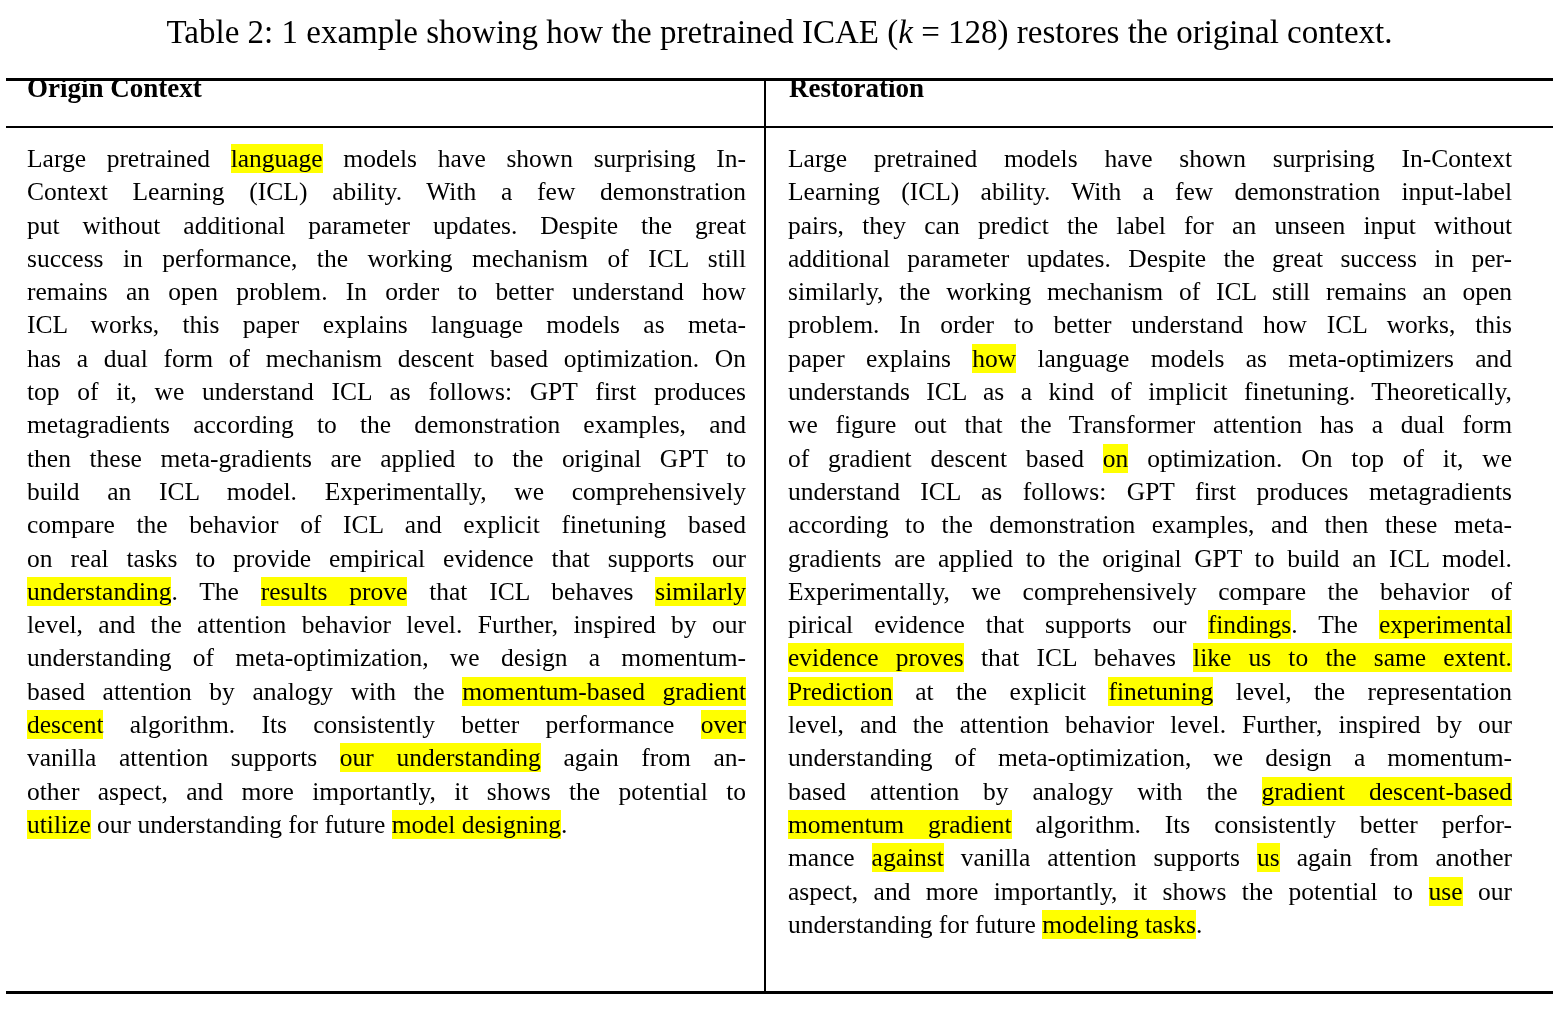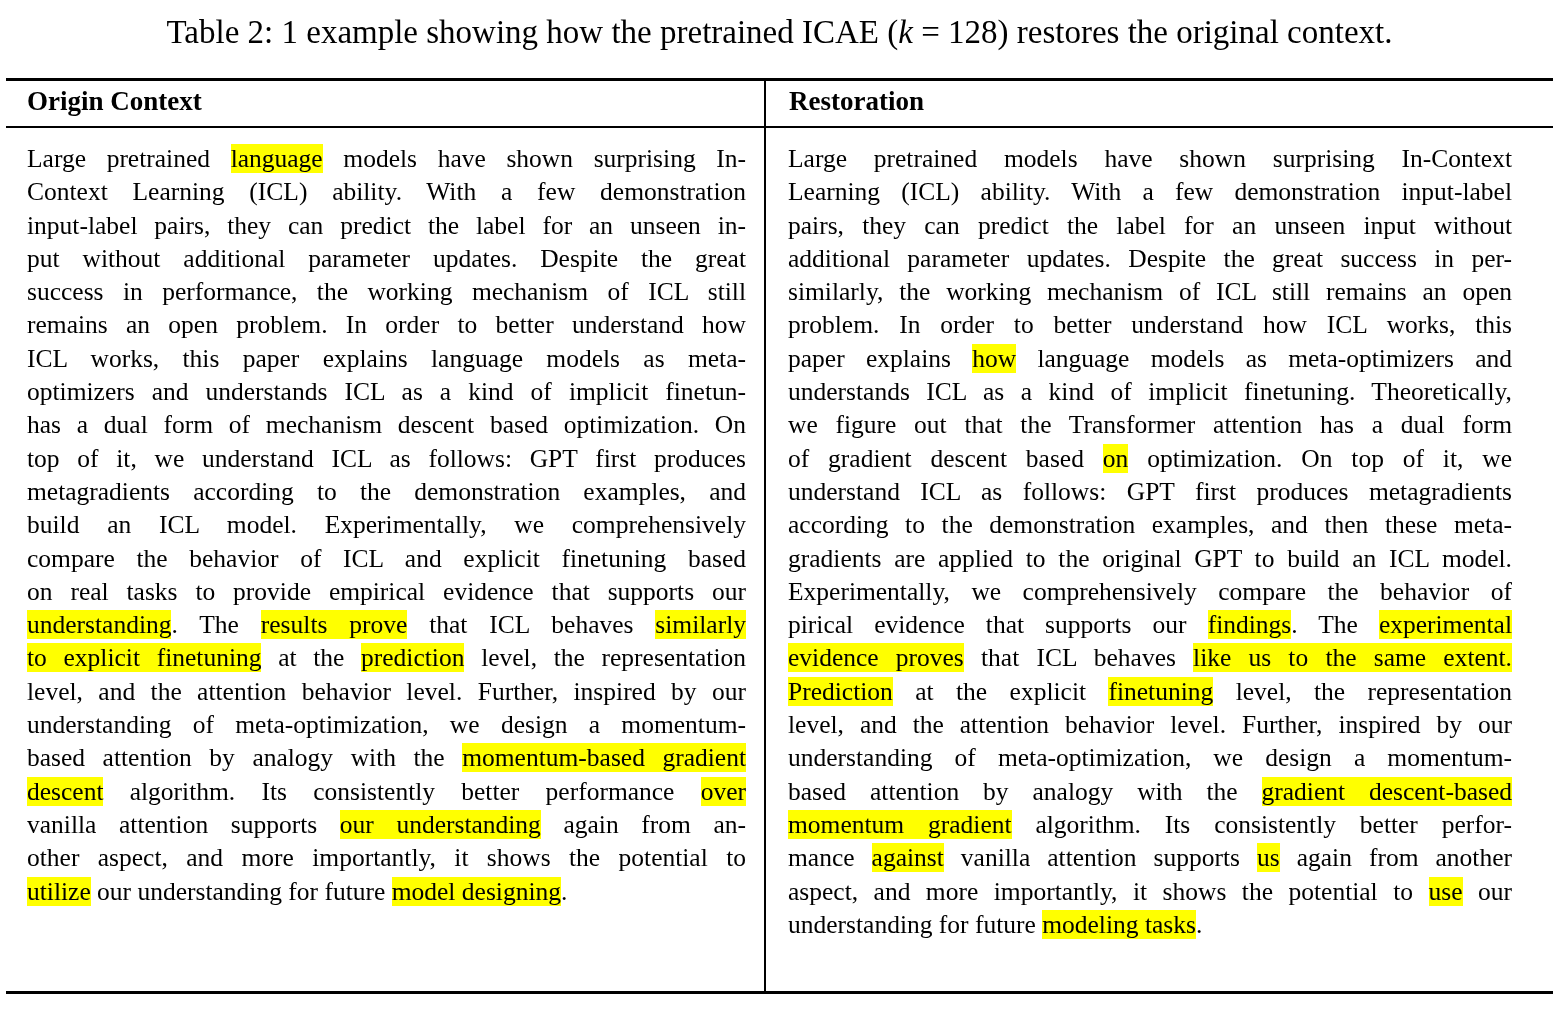--- a/index.html
+++ b/index.html
@@ -32,21 +32,21 @@
   .vrule {
     position: absolute;
     left: 764px;
     top: 78px;
     width: 2px;
     height: 916px;
     background: #000000;
   }
   .col-header {
     position: absolute;
-    top: 86px;
+    top: 73px;
     font-size: 27px;
     font-weight: bold;
     white-space: nowrap;
   }
   .col-header-left  { left: 27px; }
   .col-header-right { left: 789px; }
   .cell {
     position: absolute;
     top: 142px;
     font-size: 25.5px;
@@ -79,34 +79,32 @@
   <div class="col-header col-header-left">Origin Context</div>
   <div class="col-header col-header-right">Restoration</div>
 
   <div class="rule rule-mid"></div>
 
   <div class="vrule"></div>
 
   <div class="cell cell-left">
       <div class="line"><span class="seg">Large pretrained </span><span class="hl">language</span><span class="seg"> models have shown surprising In-</span></div>
       <div class="line"><span class="seg">Context Learning (ICL) ability. With a few demonstration</span></div>
-      <div class="line"><span class="seg">input-label pairs, they can predict the label for an unseen in-</span></div>
       <div class="line"><span class="seg">put without additional parameter updates. Despite the great</span></div>
       <div class="line"><span class="seg">success in performance, the working mechanism of ICL still</span></div>
       <div class="line"><span class="seg">remains an open problem. In order to better understand how</span></div>
       <div class="line"><span class="seg">ICL works, this paper explains language models as meta-</span></div>
-      <div class="line"><span class="seg">optimizers and understands ICL as a kind of implicit finetun-</span></div>
       <div class="line"><span class="seg">has a dual form of mechanism descent based optimization. On</span></div>
       <div class="line"><span class="seg">top of it, we understand ICL as follows: GPT first produces</span></div>
       <div class="line"><span class="seg">metagradients according to the demonstration examples, and</span></div>
+      <div class="line"><span class="seg">then these meta-gradients are applied to the original GPT to</span></div>
       <div class="line"><span class="seg">build an ICL model. Experimentally, we comprehensively</span></div>
       <div class="line"><span class="seg">compare the behavior of ICL and explicit finetuning based</span></div>
       <div class="line"><span class="seg">on real tasks to provide empirical evidence that supports our</span></div>
       <div class="line"><span class="hl">understanding</span><span class="seg">. The </span><span class="hl">results prove</span><span class="seg"> that ICL behaves </span><span class="hl">similarly</span></div>
-      <div class="line"><span class="hl">to explicit finetuning</span><span class="seg"> at the </span><span class="hl">prediction</span><span class="seg"> level, the representation</span></div>
       <div class="line"><span class="seg">level, and the attention behavior level. Further, inspired by our</span></div>
       <div class="line"><span class="seg">understanding of meta-optimization, we design a momentum-</span></div>
       <div class="line"><span class="seg">based attention by analogy with the </span><span class="hl">momentum-based gradient</span></div>
       <div class="line"><span class="hl">descent</span><span class="seg"> algorithm. Its consistently better performance </span><span class="hl">over</span></div>
       <div class="line"><span class="seg">vanilla attention supports </span><span class="hl">our understanding</span><span class="seg"> again from an-</span></div>
       <div class="line"><span class="seg">other aspect, and more importantly, it shows the potential to</span></div>
       <div class="line line-last"><span class="hl">utilize</span><span class="seg"> our understanding for future </span><span class="hl">model designing</span><span class="seg">.</span></div>
     </div>
 
   <div class="cell cell-right">

